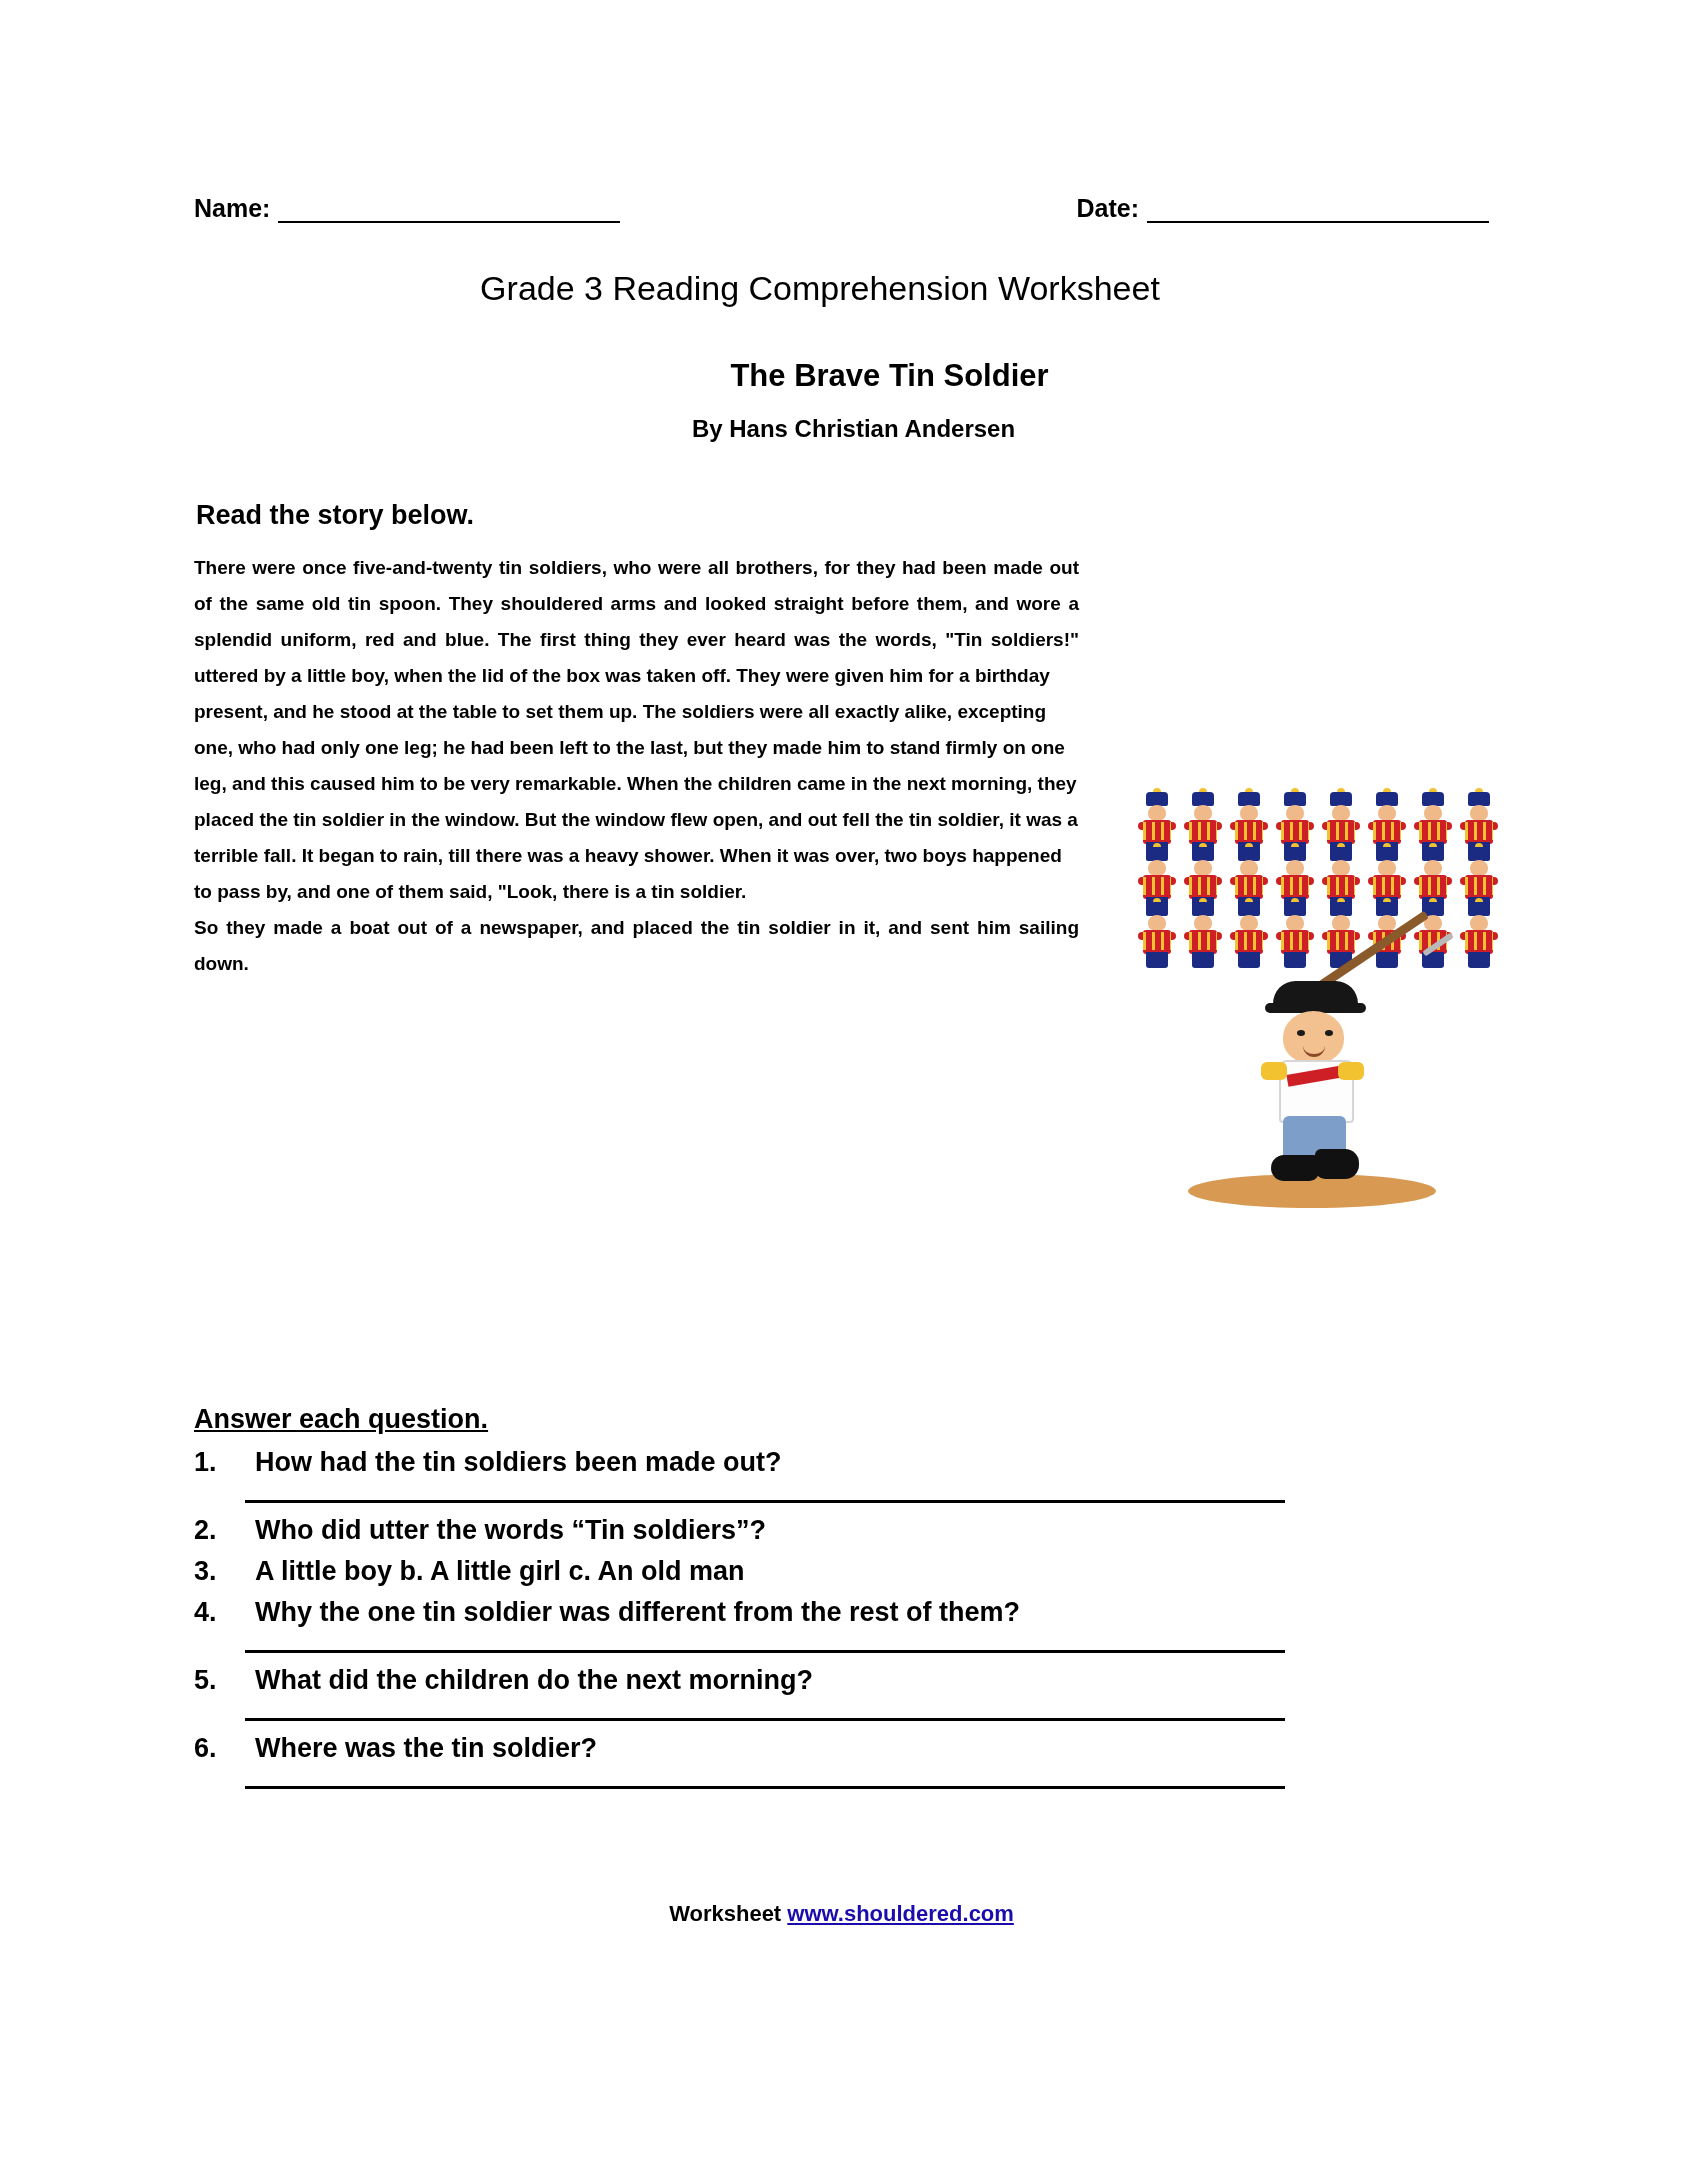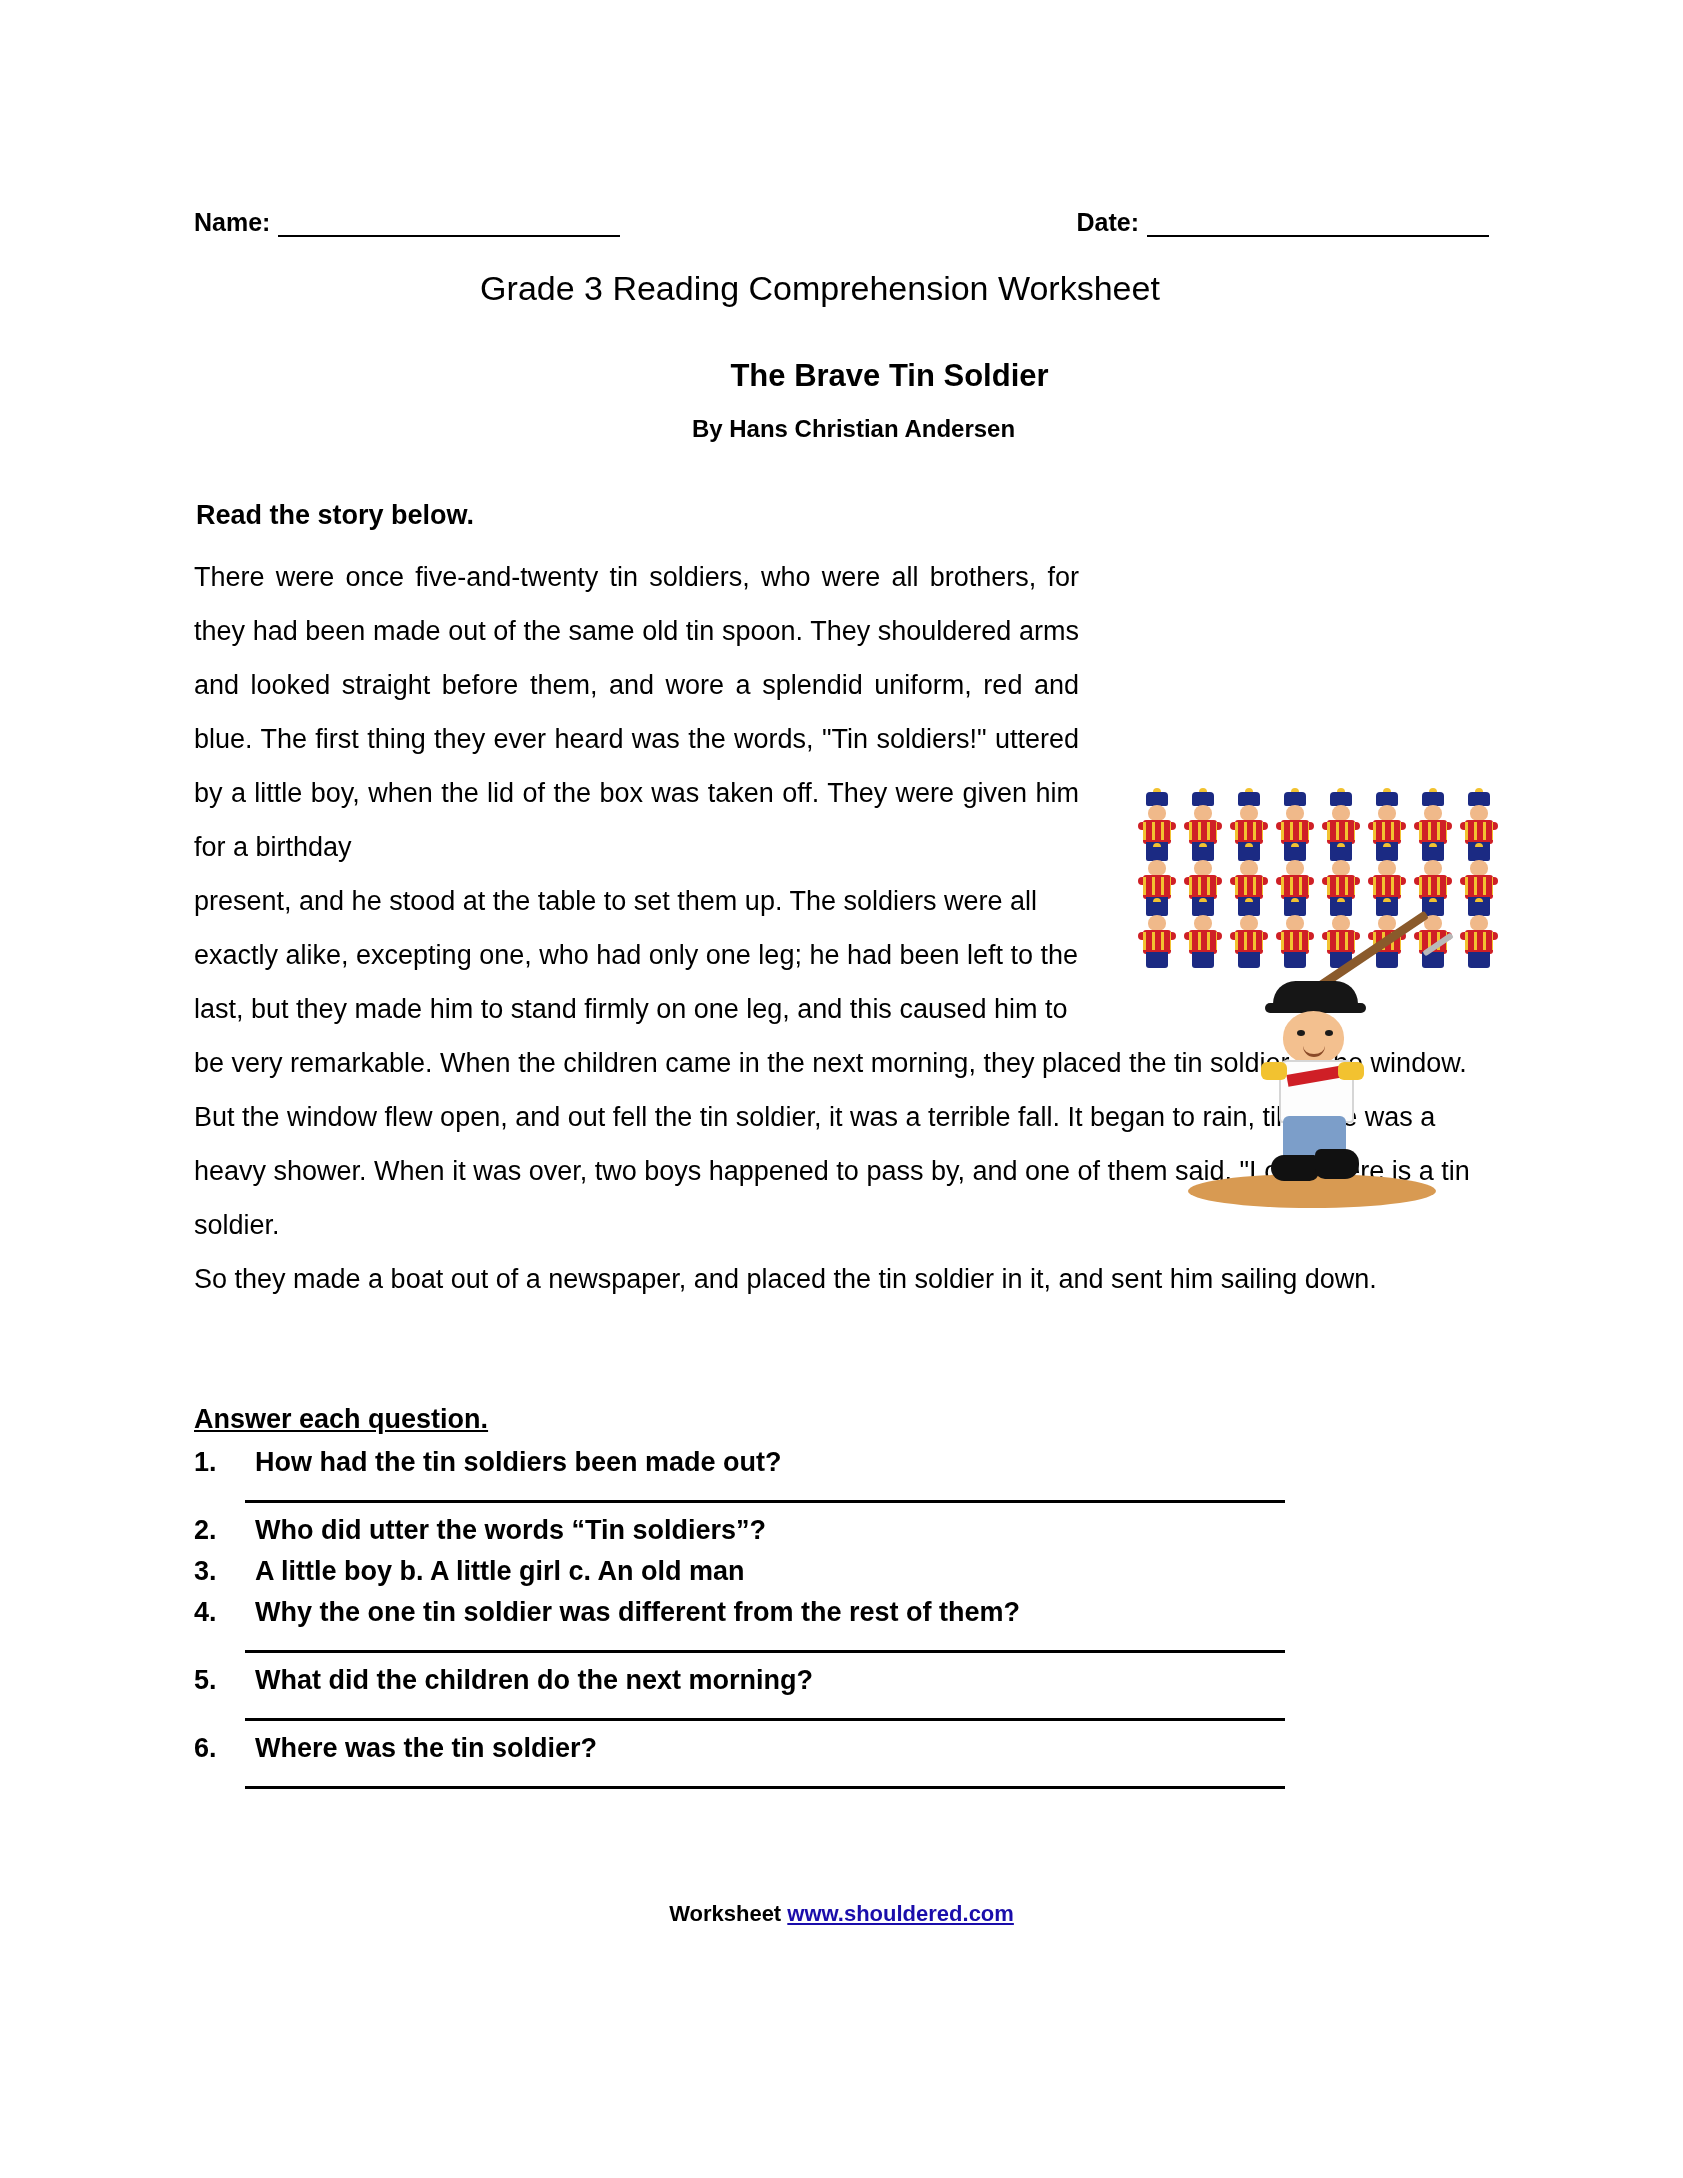--- a/index.html
+++ b/index.html
@@ -27,21 +27,20 @@
   .meta-row {
     position: absolute;
     top: 194px;
     left: 194px;
     right: 194px;
     display: flex;
     justify-content: space-between;
     align-items: flex-end;
     font-size: 25px;
     font-weight: bold;
-    margin-top: 14px;
   }
   .meta-field {
     display: flex;
     align-items: flex-end;
     white-space: nowrap;
   }
   .meta-label { margin-right: 8px; }
   .meta-rule {
     display: inline-block;
     border-bottom: 2px solid #000;
@@ -87,23 +86,23 @@
     top: 500px;
     left: 196px;
     font-size: 27px;
     font-weight: bold;
   }
   .story-block {
     position: absolute;
     top: 550px;
     left: 194px;
     width: 1297px;
-    font-size: 27px;
-    font-weight: normal;
-    line-height: 54px;
+    font-size: 19px;
+    font-weight: bold;
+    line-height: 36px;
   }
   .story-para {
     margin: 0;
     text-align: justify;
   }
   .story-wrap {
     width: 1297px;
   }
   
   .art-float {

